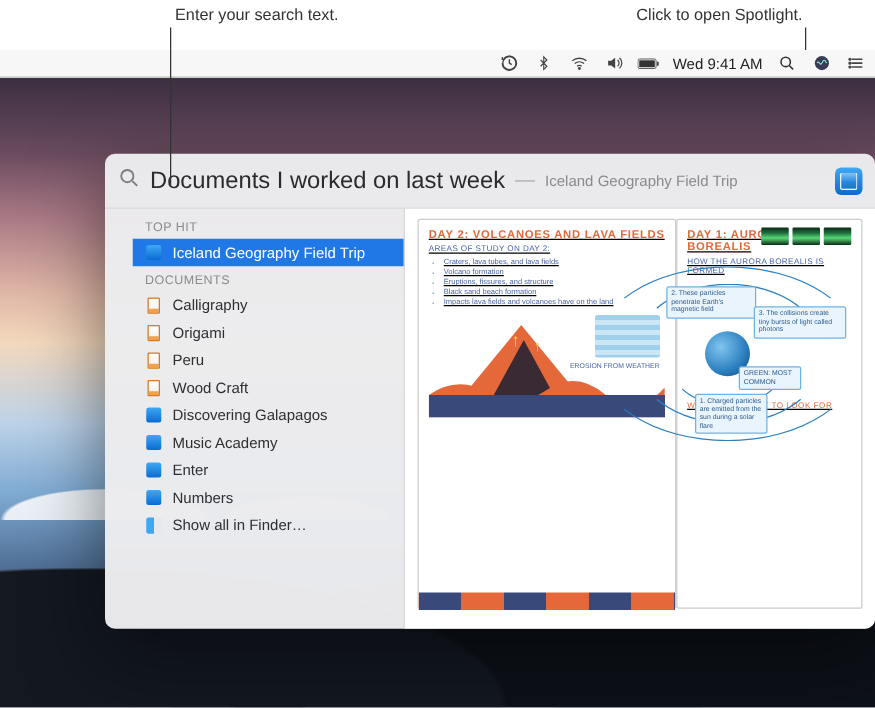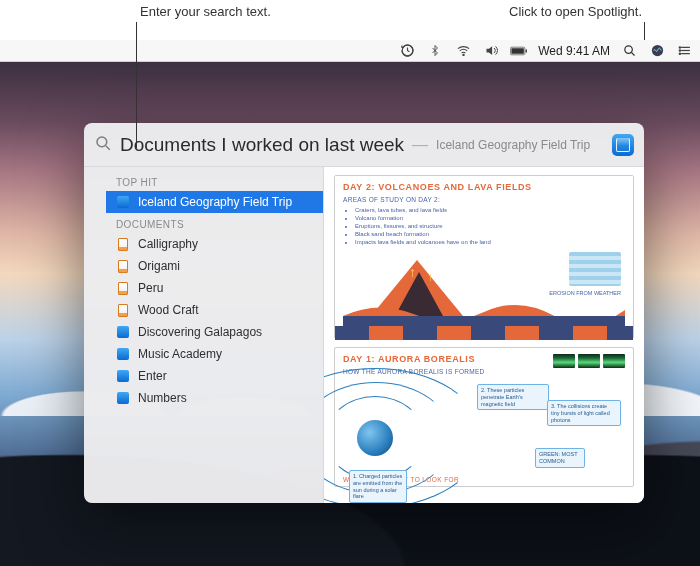--- a/index.html
+++ b/index.html
@@ -71,21 +71,21 @@
     position:absolute; bottom:0; left:-50px; right:-50px; height:170px;
     background:
       radial-gradient(ellipse 600px 200px at 15% 100%, #131821 0%, #131821 55%, transparent 56%),
       radial-gradient(ellipse 800px 200px at 85% 100%, #0d1118 0%, #0d1118 55%, transparent 56%);
   }
 
   
   .spotlight {
     position: absolute;
     left: 84px; top: 123px;
-    width: 560px; height: 380px;
+    width: 616px; height: 380px;
     background: rgba(236,236,238,0.98);
     border-radius: 8px;
     box-shadow: 0 20px 60px rgba(0,0,0,0.5);
     overflow: hidden;
     z-index: 30;
     display: flex; flex-direction: column;
   }
   .sl-searchbar {
     display:flex; align-items:center; height:44px;
     padding: 0 10px; gap:8px;
@@ -149,23 +149,24 @@
   }
   .icon-finder-sm {
     width:13px; height:13px; border-radius:2px;
     background: linear-gradient(to right,#3ea7f2 50%,#e8e8ea 50%);
     position:relative;
   }
 
   
   .sl-preview {
     flex:1; overflow:hidden; background:#fff;
-    display:flex; flex-direction:column;
+    display:flex; flex-direction:row;
     padding: 8px 10px;
     font-size: 8px;
+    text-decoration: underline;
   }
   .slide {
     border:1px solid #ccc; border-radius:2px;
     padding:6px 8px 4px; margin-bottom:8px;
     position:relative;
   }
   .slide-title { color:#e5683a; font-size:9px; letter-spacing:0.6px; font-weight:600; margin-bottom:4px;}
   .slide-sub { color:#4a64a8; font-size:6.5px; letter-spacing:0.3px; margin-bottom:3px; }
   .bullets { color:#4a64a8; font-size:6px; line-height:1.35; margin-left:4px;}
   .bullets li { list-style: disc; margin-left:8px; }
@@ -357,20 +358,26 @@
           <span class="row-icon">
             <span class="icon-keynote-sm"></span>
           </span>
           <span>Enter</span>
         </div>
         <div class="sl-row">
           <span class="row-icon">
             <span class="icon-keynote-sm"></span>
           </span>
           <span>Numbers</span>
+        </div>
+        <div class="sl-row">
+          <span class="row-icon">
+            <span class="icon-finder-sm"></span>
+          </span>
+          <span>Show all in Finder…</span>
         </div>
       </div>
 
     <div class="sl-preview">
 
       <div class="slide">
         <div class="slide-title">DAY 2: VOLCANOES AND LAVA FIELDS</div>
         <div class="slide-sub">AREAS OF STUDY ON DAY 2:</div>
         <ul class="bullets" id="slide1-bullets">
             <li>Craters, lava tubes, and lava fields</li>

